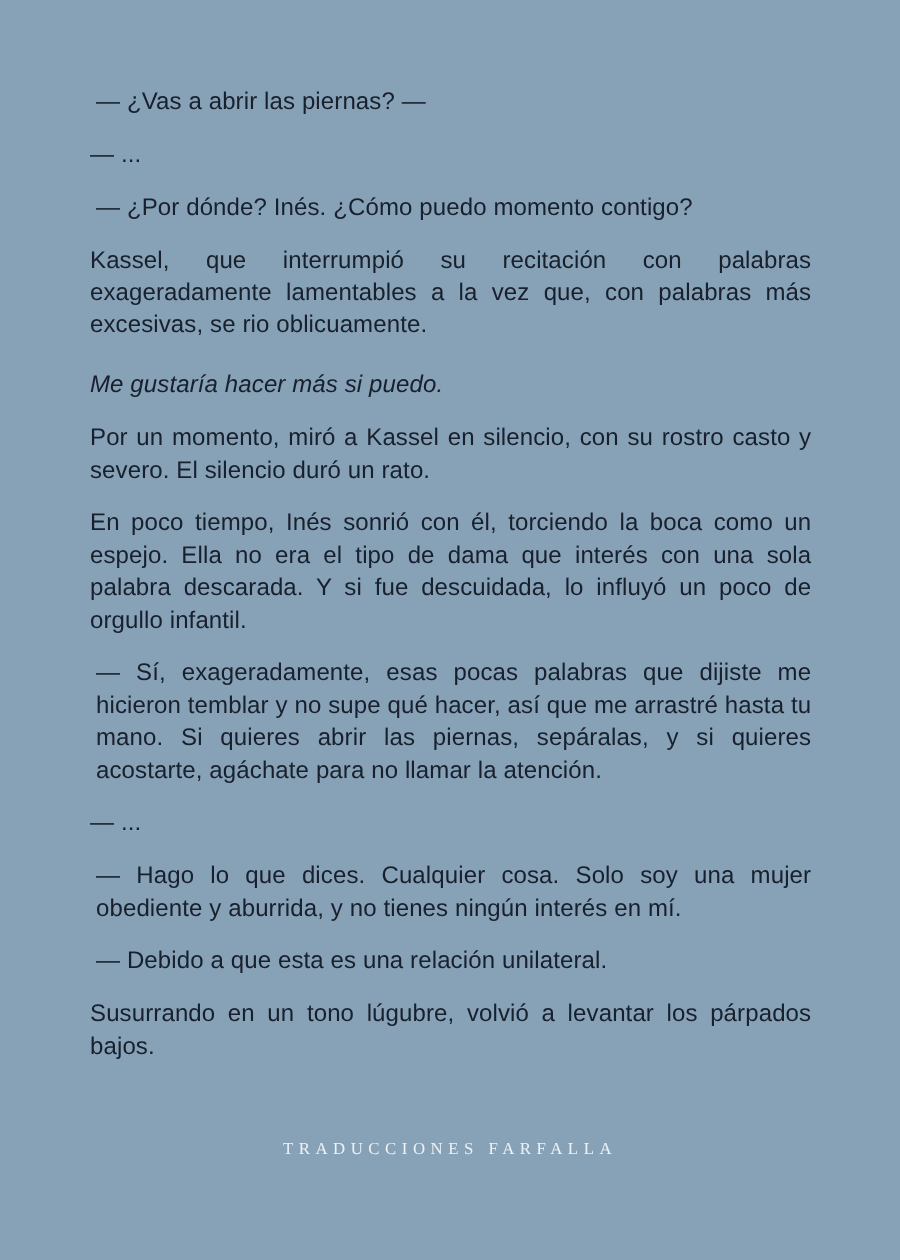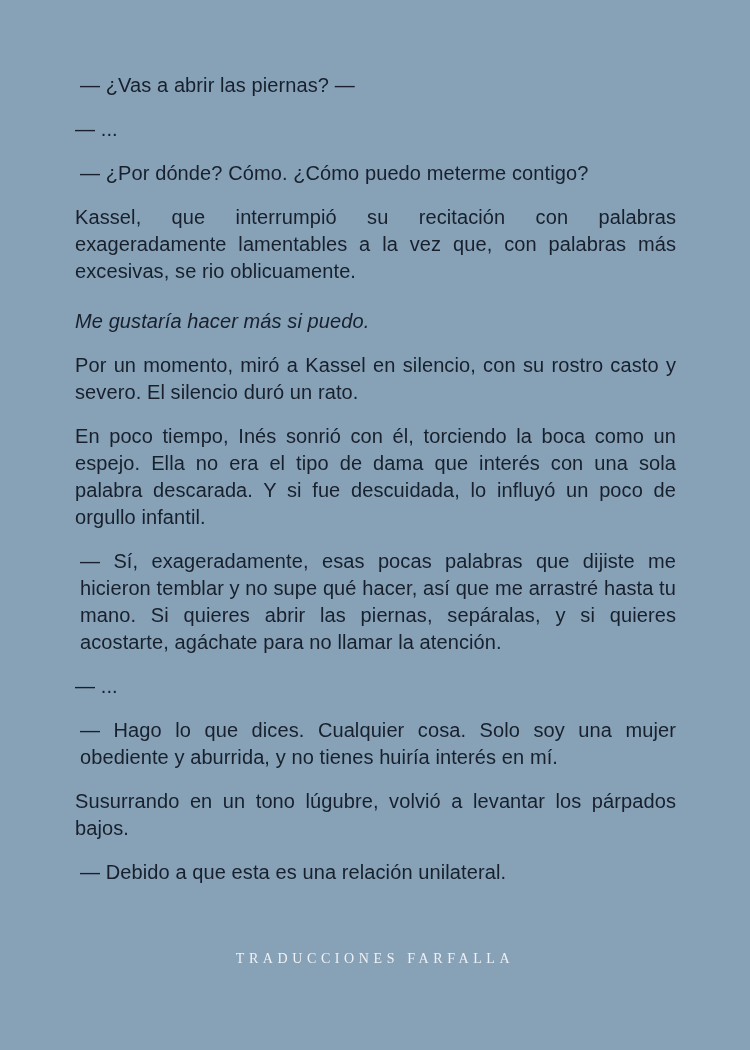--- a/index.html
+++ b/index.html
@@ -50,25 +50,25 @@
       letter-spacing: 4.6px;
       color: #eef2f6;
     }
   </style>
 </head>
 <body>
 
 <div class="page">
   <p class="para dialog-indent">— ¿Vas a abrir las piernas? —</p>
   <p class="para short">— ...</p>
-  <p class="para dialog-indent">— ¿Por dónde? Cómo. ¿Cómo puedo meterme contigo?</p>
+  <p class="para dialog-indent">— ¿Por dónde? Inés. ¿Cómo puedo momento contigo?</p>
   <p class="para">Kassel, que interrumpió su recitación con palabras exageradamente lamentables a la vez que, con palabras más excesivas, se rio oblicuamente.</p>
   <p class="para italic">Me gustaría hacer más si puedo.</p>
   <p class="para">Por un momento, miró a Kassel en silencio, con su rostro casto y severo. El silencio duró un rato.</p>
   <p class="para">En poco tiempo, Inés sonrió con él, torciendo la boca como un espejo. Ella no era el tipo de dama que interés con una sola palabra descarada. Y si fue descuidada, lo influyó un poco de orgullo infantil.</p>
   <p class="para dialog-indent">— Sí, exageradamente, esas pocas palabras que dijiste me hicieron temblar y no supe qué hacer, así que me arrastré hasta tu mano. Si quieres abrir las piernas, sepáralas, y si quieres acostarte, agáchate para no llamar la atención.</p>
   <p class="para short">— ...</p>
-  <p class="para dialog-indent">— Hago lo que dices. Cualquier cosa. Solo soy una mujer obediente y aburrida, y no tienes huiría interés en mí.</p>
+  <p class="para dialog-indent">— Hago lo que dices. Cualquier cosa. Solo soy una mujer obediente y aburrida, y no tienes ningún interés en mí.</p>
+  <p class="para dialog-indent">— Debido a que esta es una relación unilateral.</p>
   <p class="para">Susurrando en un tono lúgubre, volvió a levantar los párpados bajos.</p>
-  <p class="para dialog-indent">— Debido a que esta es una relación unilateral.</p>
 </div>
 
 <div class="footer">TRADUCCIONES FARFALLA</div>
 
 </body></html>

